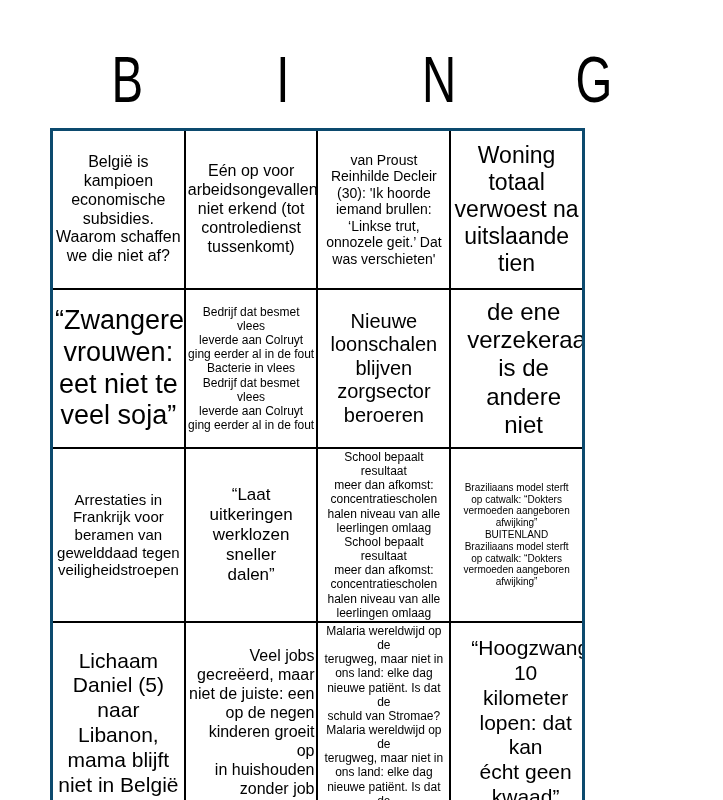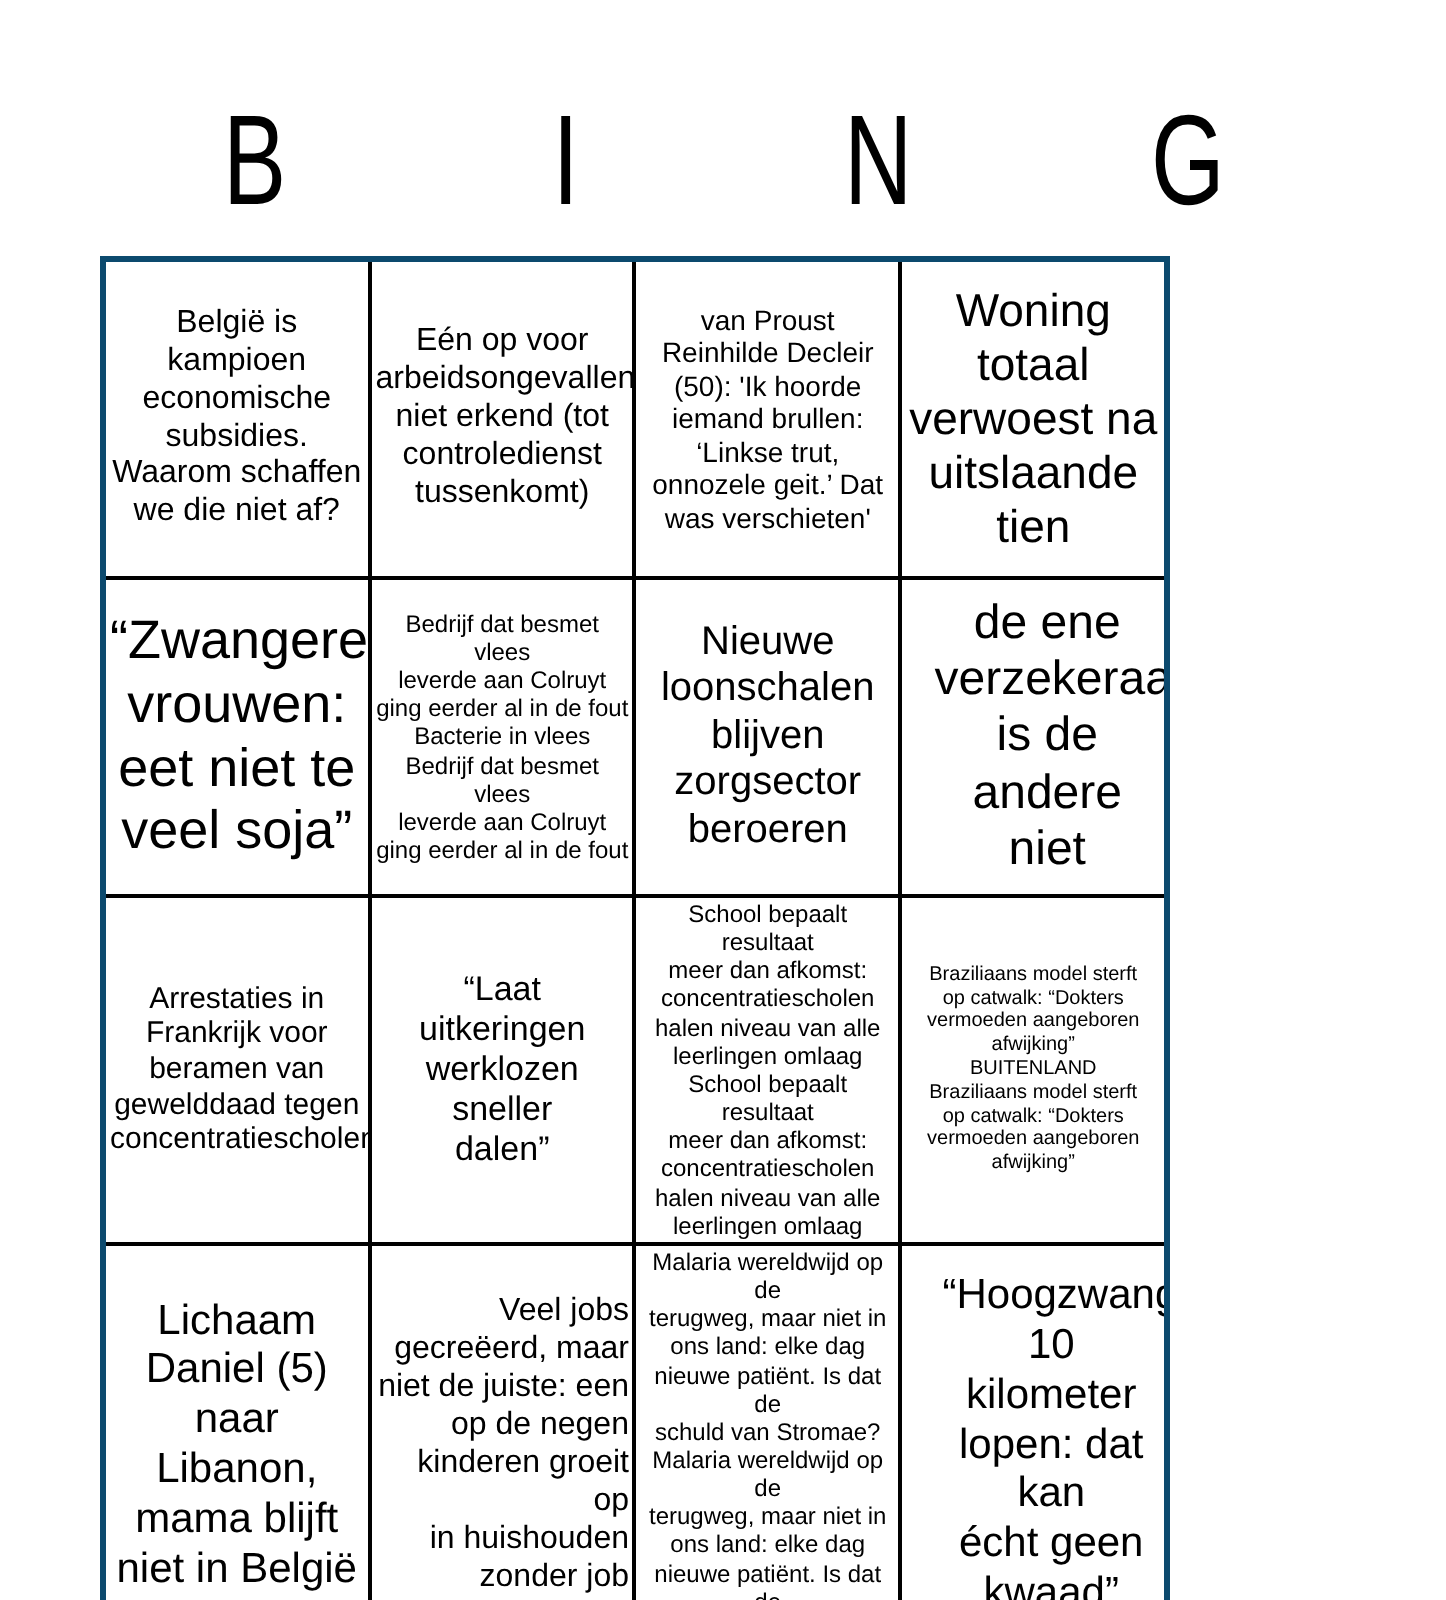--- a/index.html
+++ b/index.html
@@ -108,21 +108,21 @@
 subsidies.
 Waarom schaffen
 we die niet af?</td>
         <td class="c1">Eén op voor
 arbeidsongevallen
 niet erkend (tot
 controledienst
 tussenkomt)</td>
         <td class="c2">van Proust
 Reinhilde Decleir
-(50): 'Ik hoorde
+(30): 'Ik hoorde
 iemand brullen:
 ‘Linkse trut,
 onnozele geit.’ Dat
 was verschieten'</td>
         <td class="c3">Woning
 totaal
 verwoest na
 uitslaande
 tien</td>
       </tr>
@@ -146,21 +146,21 @@
         <td class="c3">de ene
 verzekeraar
 is de
 andere niet</td>
       </tr>
       <tr class="r2">
         <td class="c0">Arrestaties in
 Frankrijk voor
 beramen van
 gewelddaad tegen
-concentratiescholen</td>
+veiligheidstroepen</td>
         <td class="c1">“Laat
 uitkeringen
 werklozen
 sneller
 dalen”</td>
         <td class="c2">School bepaalt resultaat
 meer dan afkomst:
 concentratiescholen
 halen niveau van alle
 leerlingen omlaag

